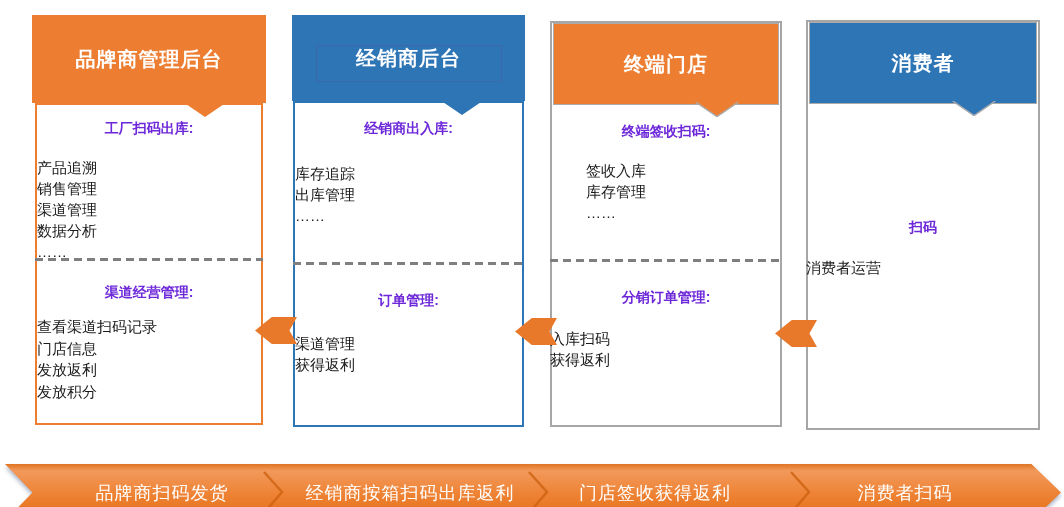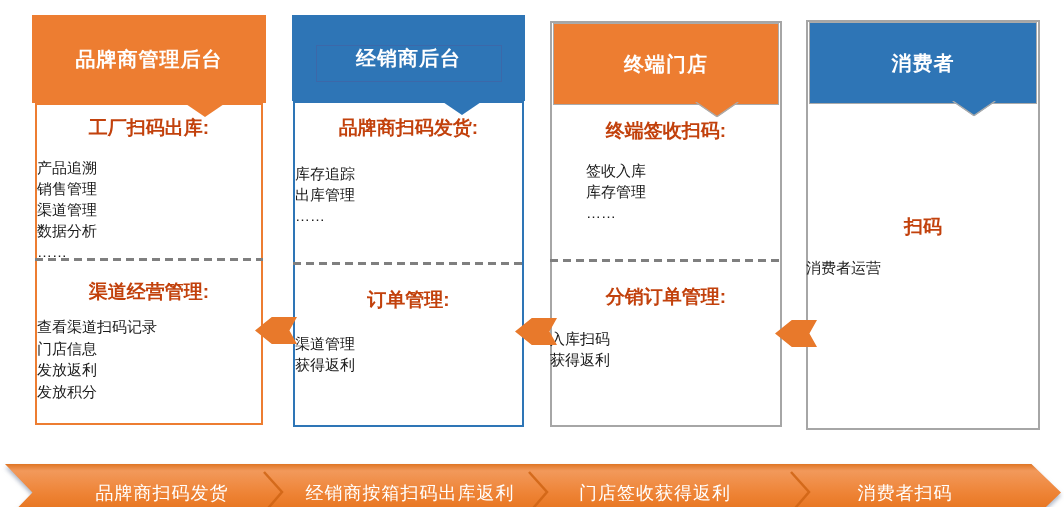--- a/index.html
+++ b/index.html
@@ -3,21 +3,21 @@
 <meta charset="utf-8">
 <style>
   html,body{margin:0;padding:0;background:#fff;}
   .canvas{position:relative;width:1064px;height:507px;background:#fff;overflow:hidden;
           font-family:"Liberation Sans","DejaVu Sans",sans-serif;color:#1a1a1a;}
   .column{position:absolute;}
   .col-header{position:absolute;left:0;right:0;display:flex;align-items:center;justify-content:center;z-index:2;}
   .col-header span{color:#fff;font-size:20px;font-weight:bold;letter-spacing:1px;}
   .notch{position:absolute;width:44px;height:16px;z-index:3;}
   .col-body{position:absolute;background:#fff;z-index:1;text-align:center;}
-  .sec-title{font-size:19px;font-weight:bold;line-height:22px;text-align:center;color:#c2410c;}
+  .sec-title{font-size:14px;font-weight:bold;line-height:22px;text-align:center;color:#6d28d9;}
   .items{font-size:15px;line-height:21px;text-align:left;color:#1a1a1a;}
   .divider{position:absolute;height:3px;left:-2px;right:-2px;
            background:repeating-linear-gradient(90deg,#7f7f7f 0 8px,transparent 8px 13px);z-index:4;}
 
   
   .col-1{left:32px;top:15px;width:234px;height:410px;}
   .col-1 .col-header{top:0;height:88px;background:#ED7D31;}
   .col-1 .notch{top:87px;left:151px;}
   .col-1 .col-body{top:88px;left:3px;right:3px;bottom:0;border:2px solid #ED7D31;}
   .col-1 .t1{margin-top:12px;}
@@ -103,21 +103,21 @@
     <div class="col-header">
       <span>品牌商管理后台</span>
     </div>
     <svg class="notch" viewBox="0 0 44 16">
       <polygon points="0,0 44,0 22,15" fill="#ED7D31"></polygon>
     </svg>
   </div>
 
   <div class="column col-2">
     <div class="col-body">
-      <div class="sec-title t1">品牌商扫码发货:</div>
+      <div class="sec-title t1">经销商出入库:</div>
       <div class="items i1">
         <div>库存追踪</div>
         <div>出库管理</div>
         <div>……</div>
       </div>
       <div class="divider"></div>
       <div class="sec-title t2">订单管理:</div>
       <div class="items i2">
         <div>渠道管理</div>
         <div>获得返利</div>

